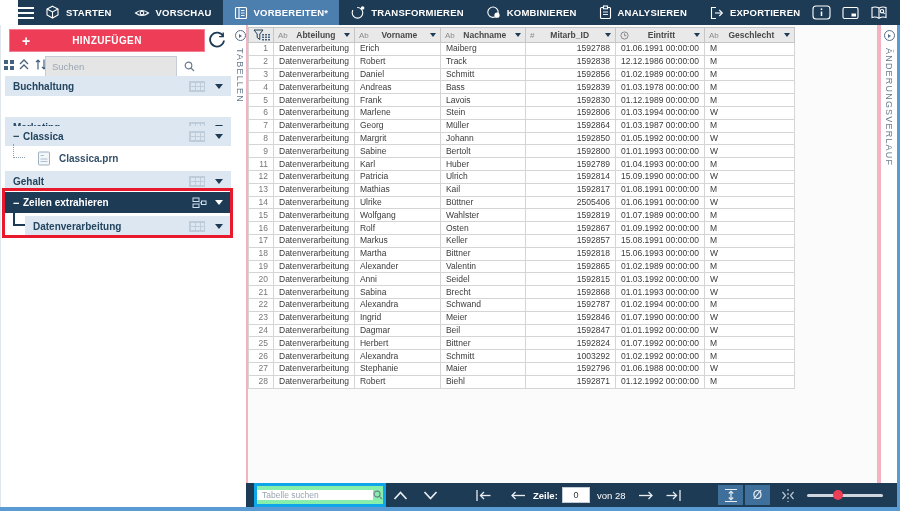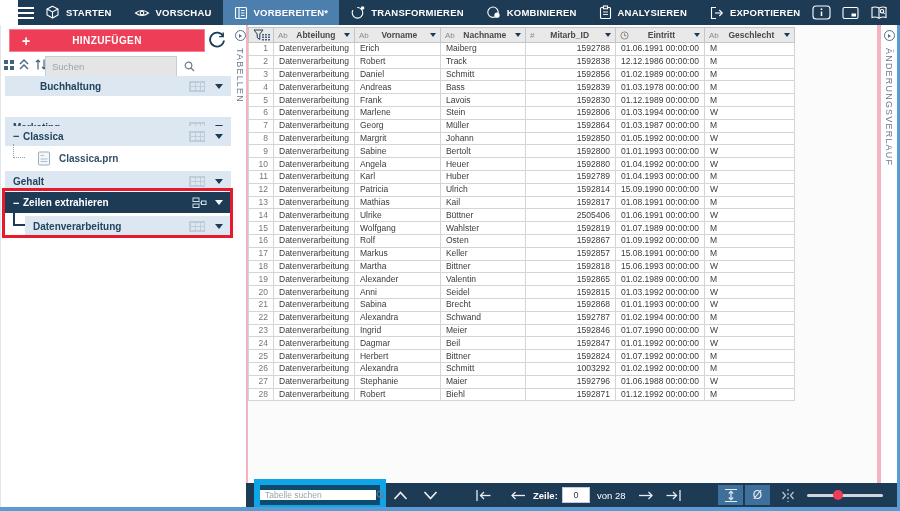--- a/index.html
+++ b/index.html
@@ -62,21 +62,21 @@
   .hcell .pre { color:#8b8b8b; font-size:8px; }
   .hcell .hlabel { color:#4a4a4a; font-weight:bold; flex:1; text-align:center; }
   .hcell .hchev { width:0; height:0; border-left:3.5px solid transparent; border-right:3.5px solid transparent; border-top:4.5px solid #1e3b55; }
   td { height:12.8px; color:#3a3a3a; padding:0 5px; line-height:11px; }
   td.num { color:#777; text-align:right; background:#fff; }
   td.r { text-align:right; }
 
   
   .statusbar { position:absolute; left:246px; top:483px; width:651px; height:24px; background:#1e3b55; }
   .sb-abs { position:absolute; top:0; height:24px; display:flex; align-items:center; }
-  .tsearch { left:8px; } .tsearch .box { width:132px; height:32px; background:#0c4a6e; border:6px solid #0ea5e9; display:flex; align-items:center; }
+  .tsearch { left:8px; } .tsearch .box { width:132px; height:24px; background:#86efac; border:3px solid #0ea5e9; display:flex; align-items:center; }
   .tsearch input { border:0; outline:none; flex:1; font-size:8.5px; color:#555; padding-left:5px; font-family:"Liberation Sans",sans-serif; }
   .tsearch input::placeholder { color:#9aa5b0; }
   .sb-ic { cursor:pointer; display:flex; align-items:center; justify-content:center; }
   .sb-label { color:#fff; font-size:9.5px; font-weight:bold; }
   .sb-label.light { font-weight:normal; }
   .row-input { width:28px; height:16px; background:#fff; border:1px solid #c4cdd6; font-size:9px; text-align:center; color:#333; outline:none; font-family:"Liberation Sans",sans-serif; }
   .toggle-group { left:472px; top:2px; height:20px; display:flex; gap:2px; }
   .toggle-group .tg { width:25px; height:20px; background:#3f6f9b; display:flex; align-items:center; justify-content:center; cursor:pointer; }
   .null-ic { color:#e8edf2; font-size:12px; line-height:1; }
   .slider { left:561px; } .slider .track { position:relative; width:76px; height:3px; background:#cfd6dd; border-radius:2px; }
@@ -238,21 +238,21 @@
     <div class="search-box">
       <input type="text" placeholder="Suchen" style="">
       <span style="padding-right:5px;">
           <svg width="11" height="11" viewBox="0 0 11 11" fill="none" stroke="#6d7d8d" stroke-width="1.2">
             <circle cx="4.5" cy="4.5" r="3.3"></circle>
             <path d="M7 7 L10 10"></path>
           </svg>
         </span>
     </div>
 
-    <div class="si" style="top:51px;padding-left:27px;">
+    <div class="si" style="top:51px;">
       <span class="si-label">Buchhaltung</span>
         <span class="spacer"></span>
       <span class="grid-ic"></span>
       <span class="chev"></span>
     </div>
     <div class="si" style="top:92px;">
       <span class="si-label">Marketing</span>
         <span class="spacer"></span>
       <span class="grid-ic"></span>
       <span class="chev"></span>
@@ -469,29 +469,20 @@
           <tr>
             <td class="num">9</td>
             <td>Datenverarbeitung</td>
             <td>Sabine</td>
             <td>Bertolt</td>
             <td class="r">1592800</td>
             <td class="r">01.01.1993 00:00:00</td>
             <td>W</td>
           </tr>
           <tr>
-            <td class="num">10</td>
-            <td>Datenverarbeitung</td>
-            <td>Angela</td>
-            <td>Heuer</td>
-            <td class="r">1592880</td>
-            <td class="r">01.04.1992 00:00:00</td>
-            <td>W</td>
-          </tr>
-          <tr>
             <td class="num">11</td>
             <td>Datenverarbeitung</td>
             <td>Karl</td>
             <td>Huber</td>
             <td class="r">1592789</td>
             <td class="r">01.04.1993 00:00:00</td>
             <td>M</td>
           </tr>
           <tr>
             <td class="num">12</td>

